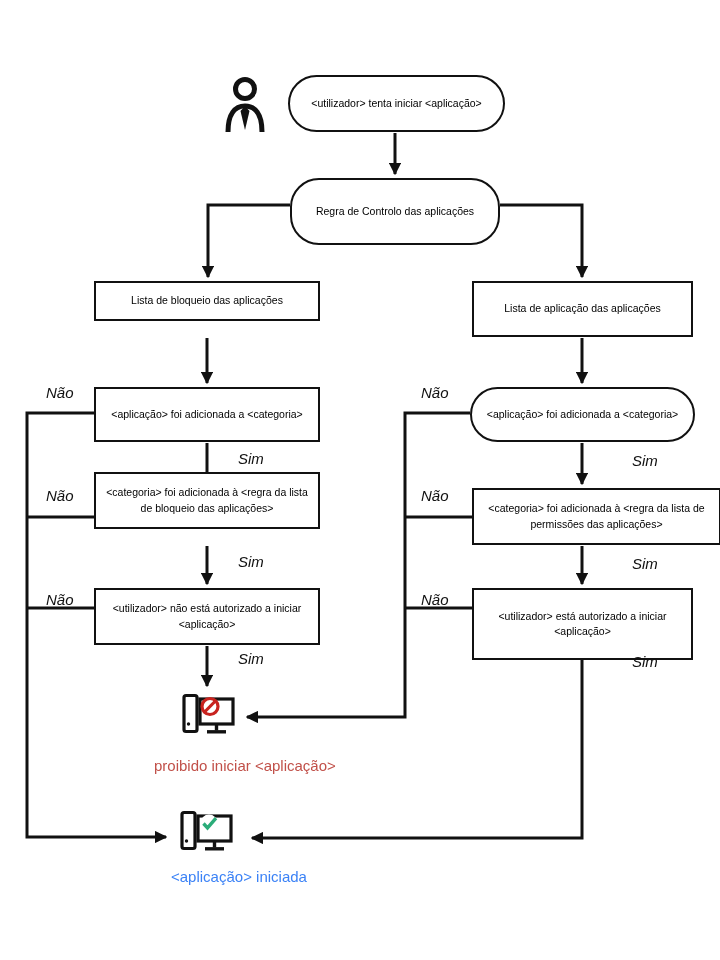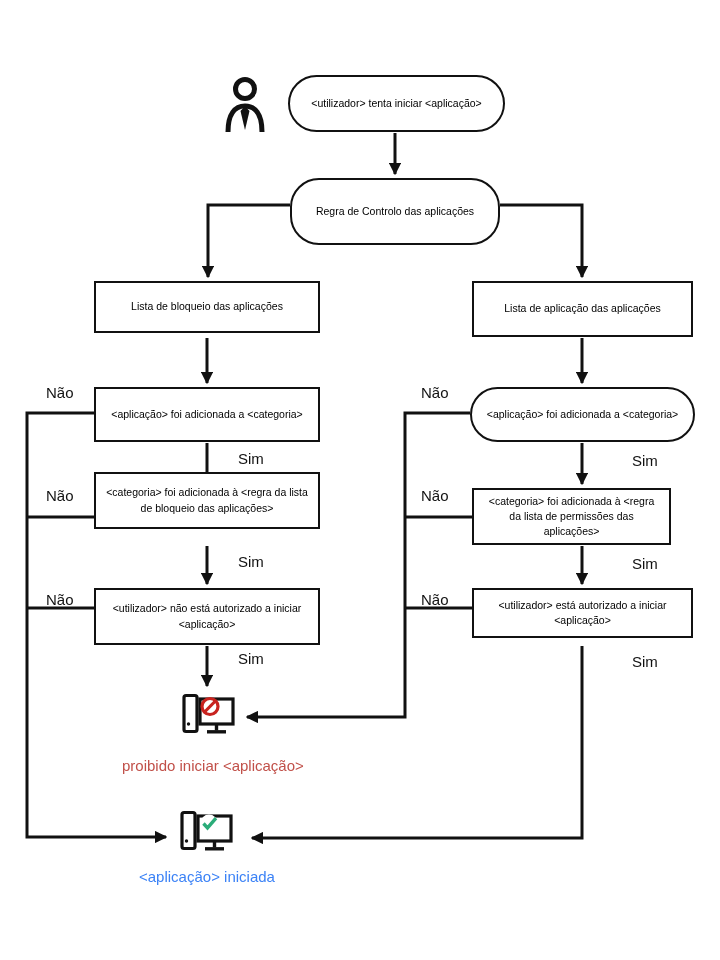--- a/index.html
+++ b/index.html
@@ -7,22 +7,22 @@
     position:relative;width:720px;height:960px;background:#ffffff;overflow:hidden;
     font-family:"Liberation Sans","DejaVu Sans",sans-serif;color:#000;
   }
   svg.lines{position:absolute;left:0;top:0;width:720px;height:960px;}
   .node{
     position:absolute;box-sizing:border-box;display:flex;align-items:center;justify-content:center;
     text-align:center;border:2.5px solid #111;background:#fff;
     font-size:10.5px;line-height:1.45;padding:2px 8px;
   }
   .stadium{border-radius:29px;}
-  .lbl{position:absolute;font-size:15px;color:#111;white-space:nowrap;}
-  .outcome{position:absolute;font-size:15px;white-space:nowrap;}
+  .lbl{position:absolute;font-size:15px;color:#111;white-space:nowrap;font-style:italic;}
+  .outcome{position:absolute;font-size:15px;white-space:nowrap;margin-left:32px;}
   .icon{position:absolute;}
 </style>
 </head>
 <body>
 
 <div class="canvas">
 
   <svg class="lines" viewBox="0 0 720 960">
     <defs>
       <marker id="ah" viewBox="0 0 10 10" refX="9" refY="5" markerWidth="4.2" markerHeight="4.2" orient="auto">
@@ -55,35 +55,35 @@
       <circle cx="21" cy="13" r="9.5" fill="none" stroke="#111" stroke-width="5"></circle>
       <path d="M4 56 C4 38 11 30 21 30 C31 30 38 38 38 56" fill="none" stroke="#111" stroke-width="5"></path>
       <path d="M21 30 L16.5 35 L21 54 L25.5 35 Z" fill="#111"></path>
     </svg>
   </div>
 
   <div class="node stadium" style="left:288px;top:75px;width:217px;height:57px;">&lt;utilizador&gt; tenta iniciar &lt;aplicação&gt;</div>
 
   <div class="node stadium" style="left:290px;top:178px;width:210px;height:67px;">Regra de Controlo das aplicações</div>
 
-  <div class="node" style="left:94px;top:281px;width:226px;height:52px;">Lista de bloqueio das aplicações</div>
+  <div class="node" style="left:94px;top:281px;width:226px;height:40px;">Lista de bloqueio das aplicações</div>
 
   <div class="node" style="left:472px;top:281px;width:221px;height:56px;">Lista de aplicação das aplicações</div>
 
   <div class="node" style="left:94px;top:387px;width:226px;height:55px;">&lt;aplicação&gt; foi adicionada a &lt;categoria&gt;</div>
 
   <div class="node stadium" style="left:470px;top:387px;width:225px;height:55px;">&lt;aplicação&gt; foi adicionada a &lt;categoria&gt;</div>
 
   <div class="node" style="left:94px;top:472px;width:226px;height:57px;">&lt;categoria&gt; foi adicionada à &lt;regra da lista de bloqueio das aplicações&gt;</div>
 
-  <div class="node" style="left:472px;top:488px;width:199px;height:57px;">&lt;categoria&gt; foi adicionada à &lt;regra da lista de permissões das aplicações&gt;</div>
+  <div class="node" style="left:472px;top:488px;width:249px;height:57px;">&lt;categoria&gt; foi adicionada à &lt;regra da lista de permissões das aplicações&gt;</div>
 
   <div class="node" style="left:94px;top:588px;width:226px;height:57px;">&lt;utilizador&gt; não está autorizado a iniciar &lt;aplicação&gt;</div>
 
-  <div class="node" style="left:472px;top:588px;width:221px;height:50px;">&lt;utilizador&gt; está autorizado a iniciar &lt;aplicação&gt;</div>
+  <div class="node" style="left:472px;top:588px;width:221px;height:72px;">&lt;utilizador&gt; está autorizado a iniciar &lt;aplicação&gt;</div>
 
   <div class="lbl" style="left:46px;top:384px;">Não</div>
   <div class="lbl" style="left:46px;top:487px;">Não</div>
   <div class="lbl" style="left:46px;top:591px;">Não</div>
   <div class="lbl" style="left:421px;top:384px;">Não</div>
   <div class="lbl" style="left:421px;top:487px;">Não</div>
   <div class="lbl" style="left:421px;top:591px;">Não</div>
 
   <div class="lbl" style="left:238px;top:450px;">Sim</div>
   <div class="lbl" style="left:238px;top:553px;">Sim</div>

